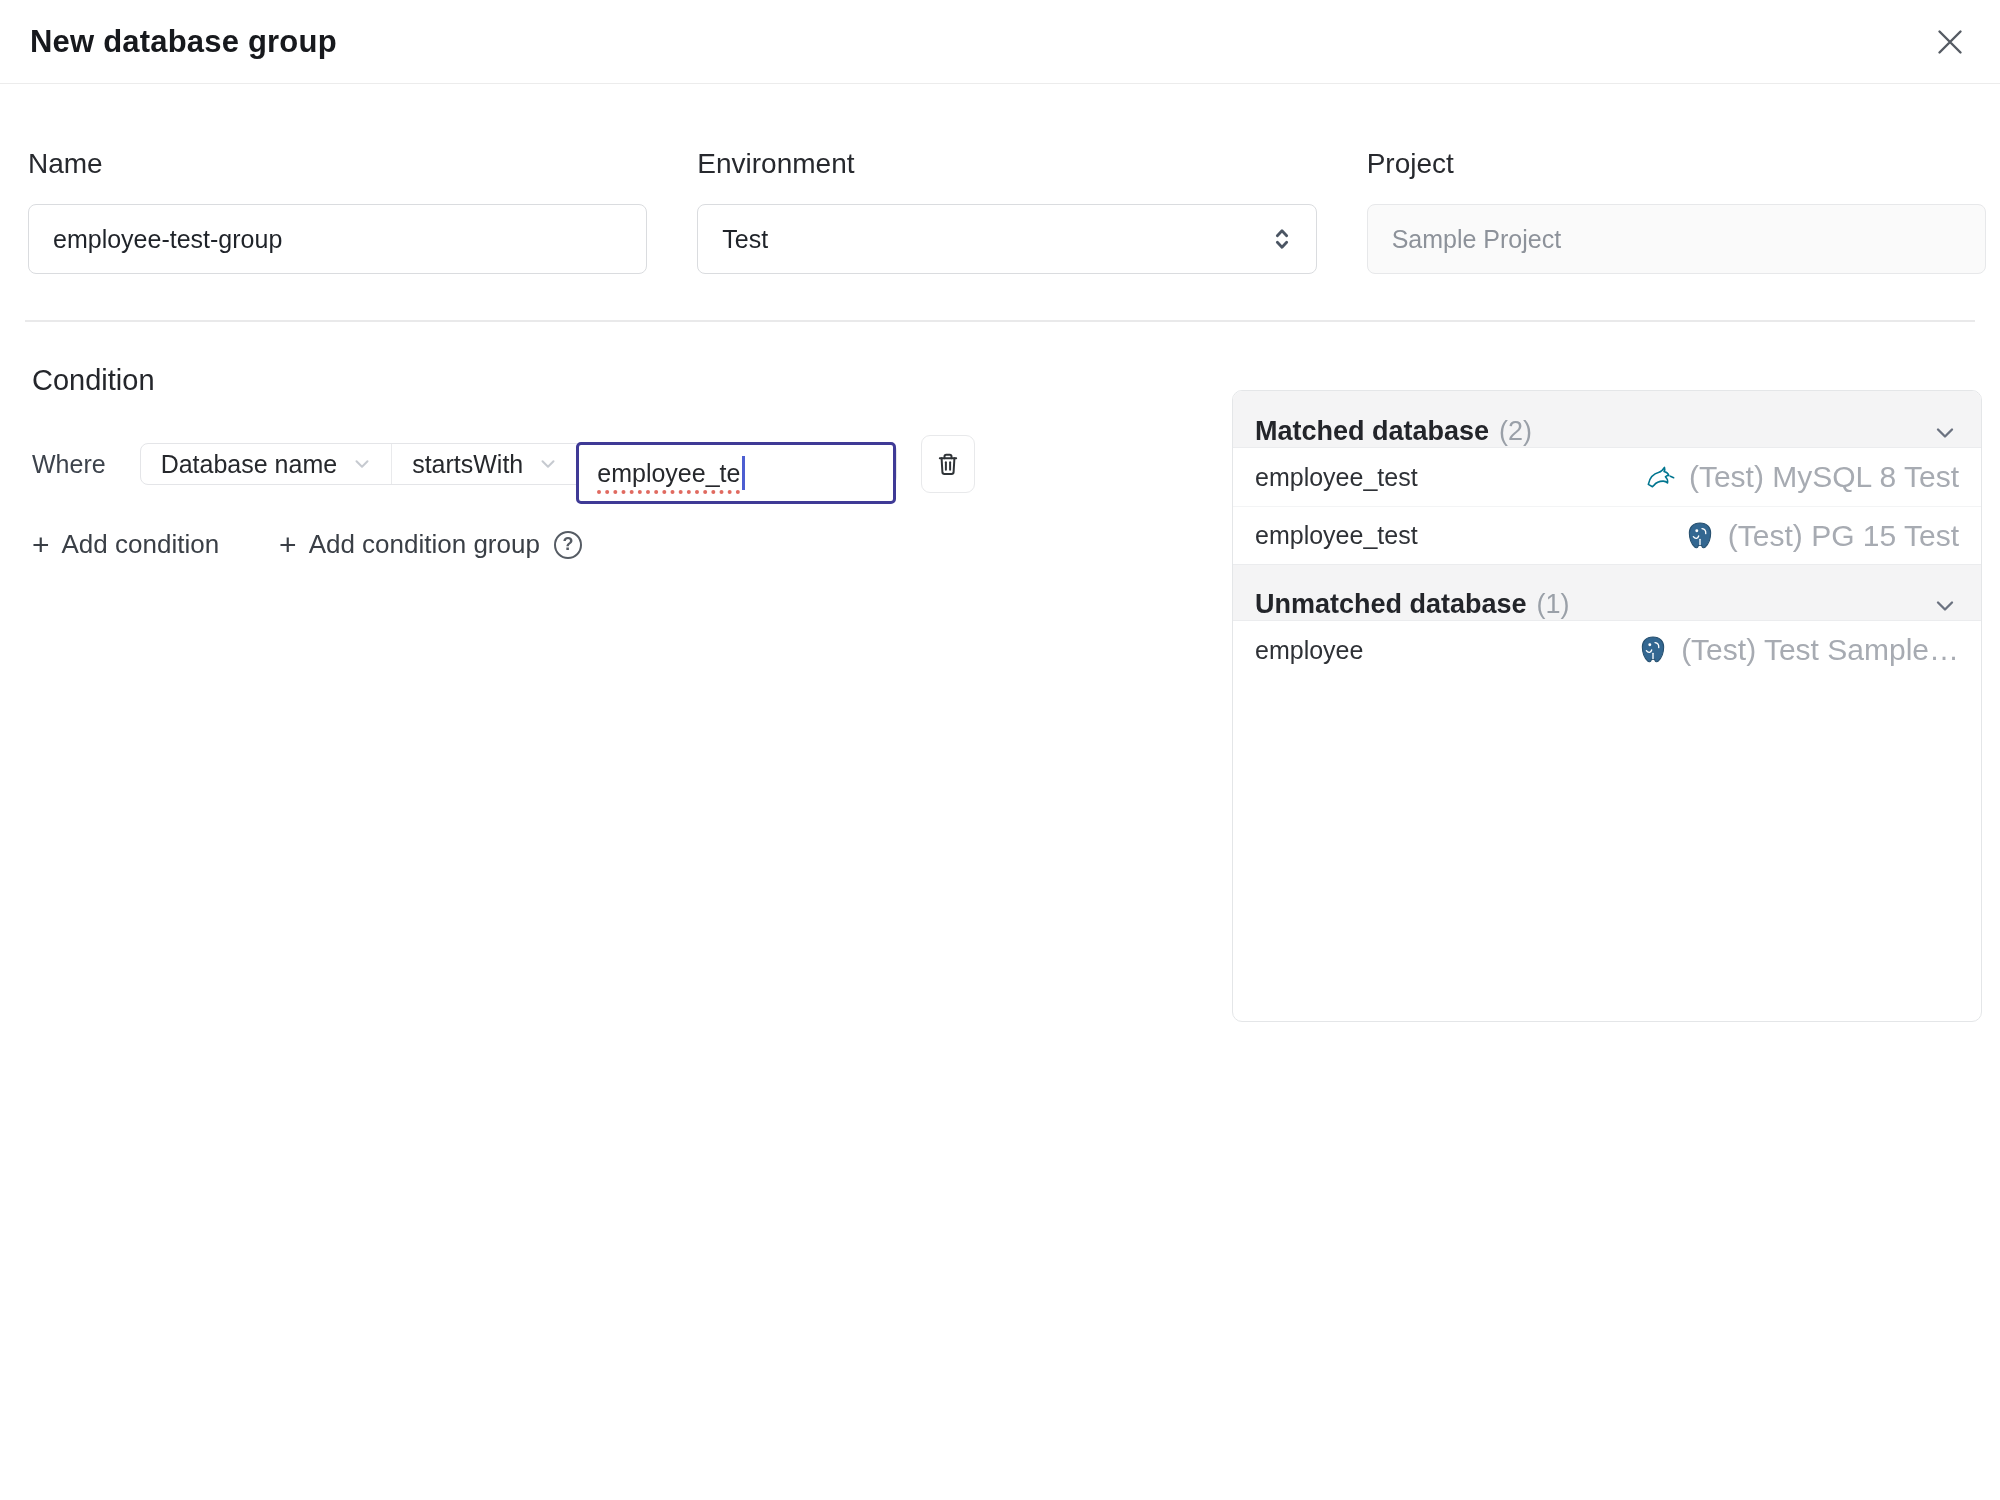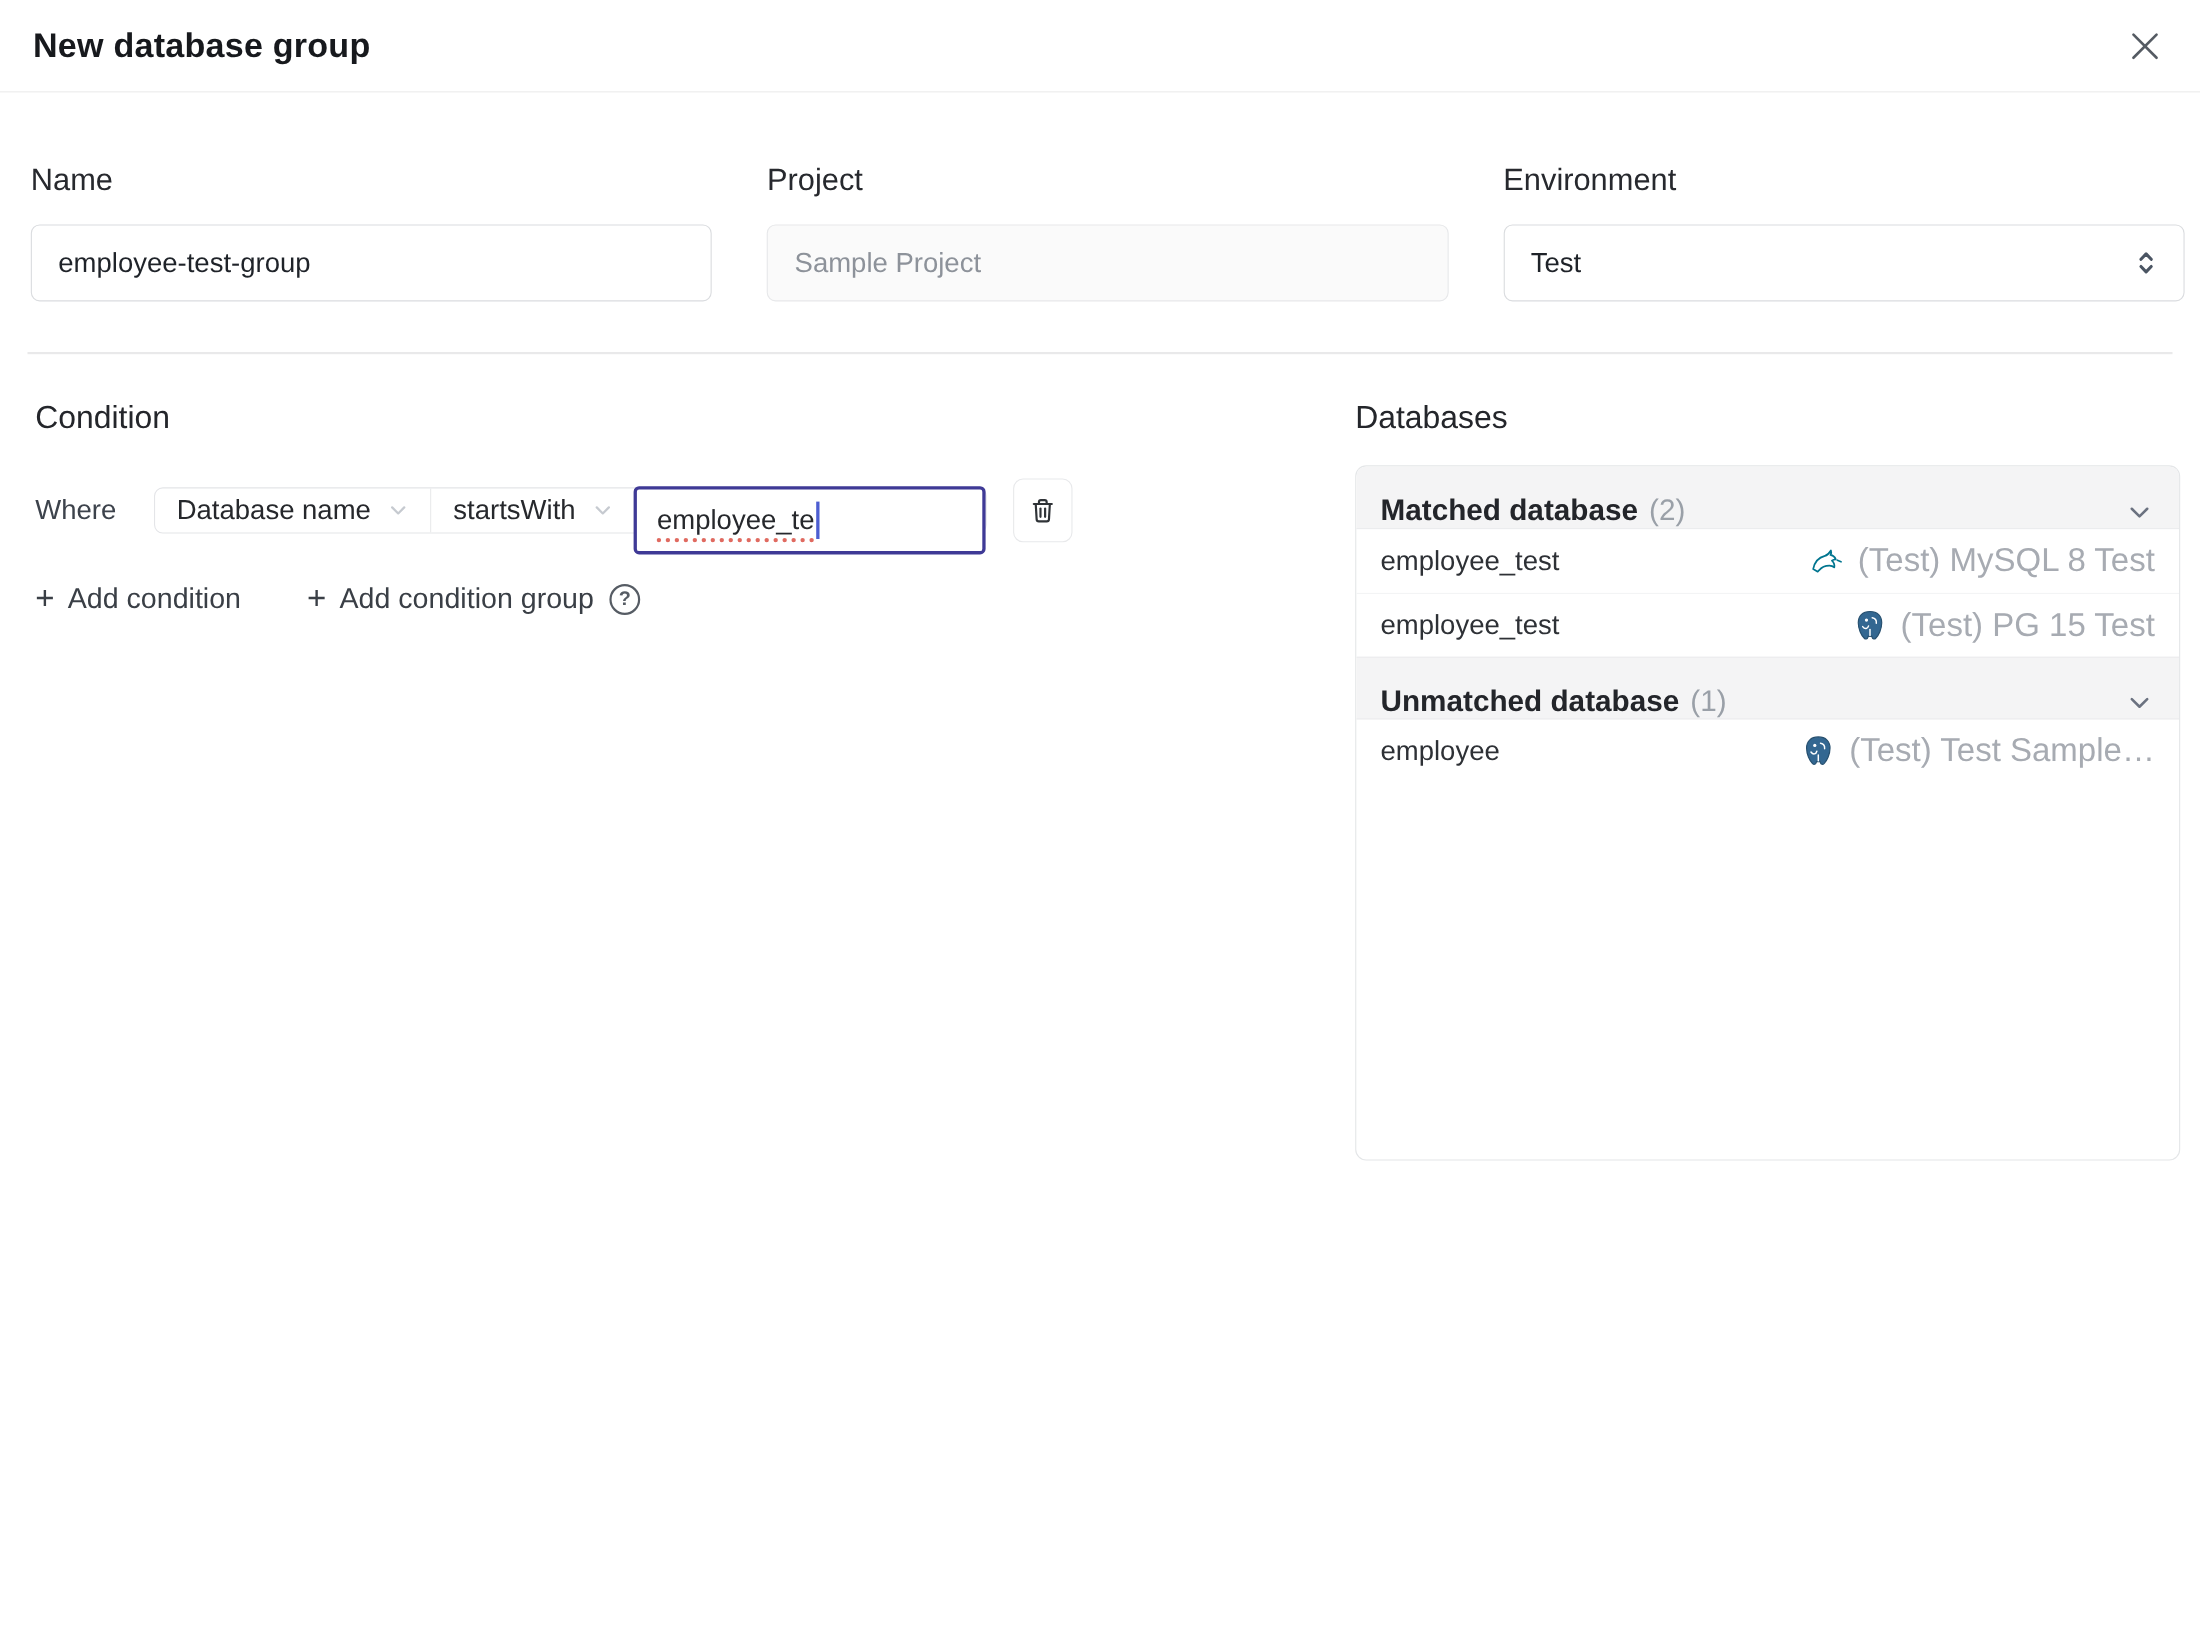--- a/index.html
+++ b/index.html
@@ -202,35 +202,35 @@
 </div>
 
 <div class="form-row">
 
   <div>
     <div class="field-label">Name</div>
     <input class="text-input" type="text" value="employee-test-group" style="">
   </div>
 
   <div>
-    <div class="field-label">Project</div>
-    <input class="text-input disabled" type="text" disabled="" value="Sample Project" style="">
-  </div>
-
-  <div>
     <div class="field-label">Environment</div>
     <div class="select-box">
       <span>Test</span>
       <span>
         <svg width="28" height="28" viewBox="0 0 24 24" fill="none" stroke="#4b5563" stroke-width="2.4" stroke-linecap="round" stroke-linejoin="round">
           <path d="M8 9.2 L12 5 L16 9.2"></path>
             <path d="M8 14.8 L12 19 L16 14.8"></path>
         </svg>
       </span>
     </div>
+  </div>
+
+  <div>
+    <div class="field-label">Project</div>
+    <input class="text-input disabled" type="text" disabled="" value="Sample Project" style="">
   </div>
 
 </div>
 
 <div class="section-divider"></div>
 
 <div class="lower">
 
   <div class="cond-col">
     <div class="section-title">Condition</div>
@@ -281,21 +281,20 @@
       </button>
       <button class="add-btn">
         <span class="plus-glyph">+</span>
         <span>Add condition group</span>
         <span class="help-circle">?</span>
       </button>
     </div>
   </div>
 
   <div class="db-col">
-    <div class="section-title">Databases</div>
 
     <div class="db-panel">
 
       <div class="db-section-header">
         <div class="db-section-title">
           <span>Matched database</span><span class="db-count">(2)</span>
         </div>
         <span>
           <svg width="28" height="28" viewBox="0 0 24 24" fill="none" stroke="#6b7280" stroke-width="2" stroke-linecap="round" stroke-linejoin="round">
               <path d="M6 9 L12 15 L18 9"></path>

